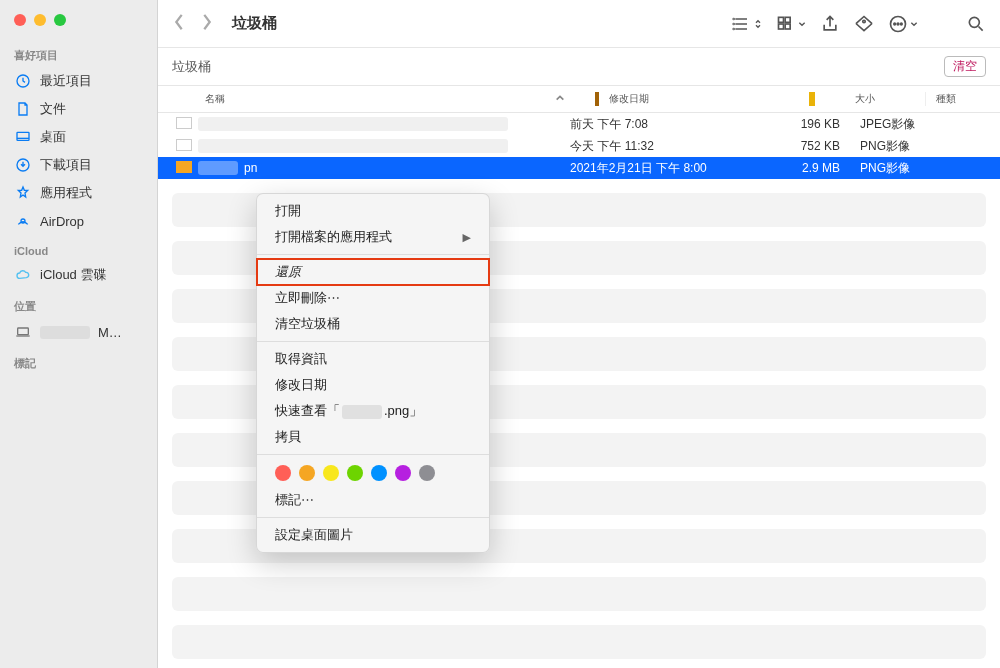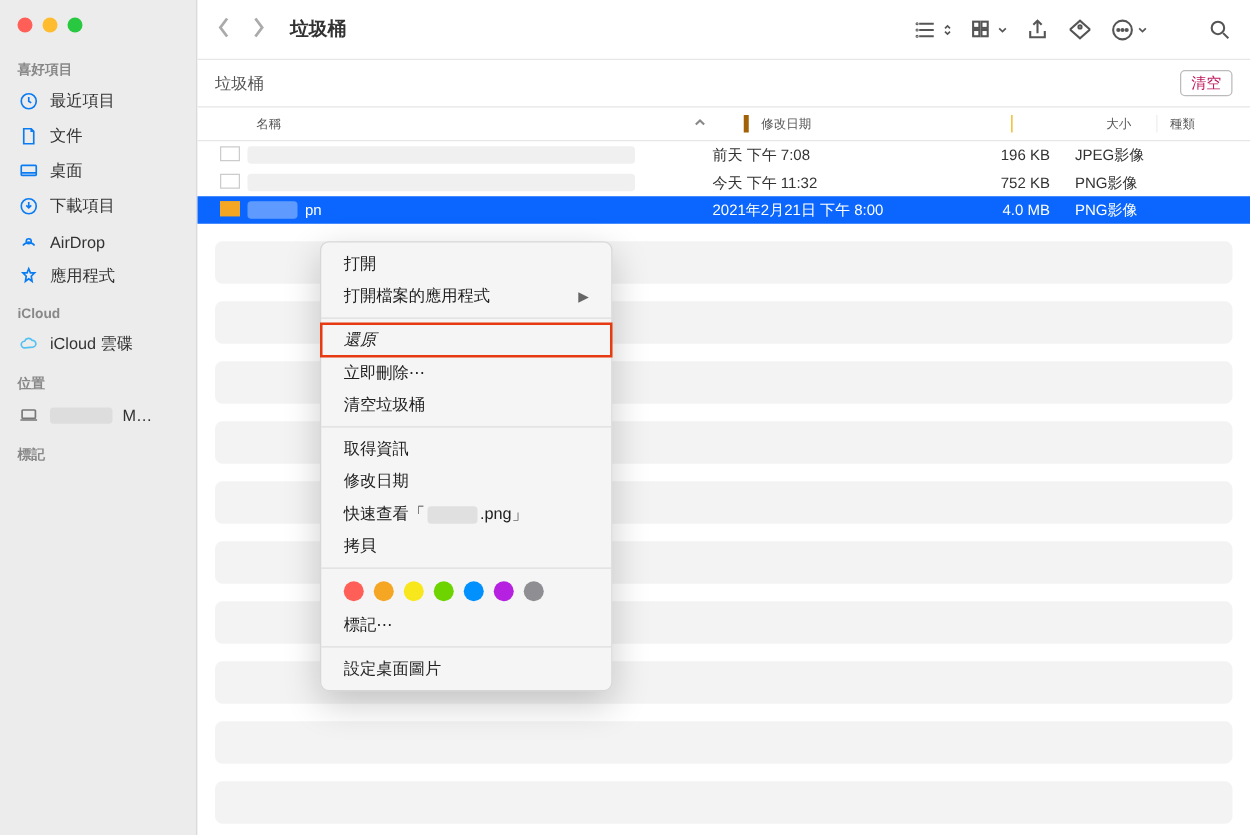--- a/index.html
+++ b/index.html
@@ -112,21 +112,21 @@
       display: flex;
       align-items: center;
       padding: 6px 29px;
       font-size: 10px;
       color: #555;
       border-bottom: 1px solid #e6e6e6;
       gap: 20px;
     }
     .col-name { flex: 0 0 388px; padding-left: 18px; display: flex; align-items: center; justify-content: space-between; padding-right: 10px; }
     .col-date { flex: 0 0 194px; border-left: 4px solid #a16207; padding-left: 10px; }
-    .col-size { flex: 0 0 96px; border-left: 1px solid #eab308; padding-left: 10px; text-align: right; }
+    .col-size { flex: 0 0 96px; border-left: 6px solid #eab308; padding-left: 10px; text-align: center; }
     .col-kind { flex: 1; border-left: 1px solid #eee; padding-left: 10px; }
     .sort-chevron { color: #888; }
     
     .file-list { position: relative; }
     .file-row {
       display: flex;
       align-items: center;
       height: 22px;
       font-size: 12px;
       padding: 0 14px;
@@ -260,33 +260,33 @@
         <svg viewBox="0 0 24 24" fill="none" stroke="currentColor" stroke-width="2">
             <circle cx="12" cy="12" r="9"></circle>
             <path d="M12 7v7m-3-3l3 3 3-3"></path>
           </svg>
       </span>
       <span class="sidebar-label">下載項目</span>
     </div>
     <div class="sidebar-item">
       <span class="sidebar-icon">
         <svg viewBox="0 0 24 24" fill="none" stroke="currentColor" stroke-width="2">
+            <path d="M12 3l2 5h5l-4 4 1 6-4-3-4 3 1-6-4-4h5z"></path>
+          </svg>
+      </span>
+      <span class="sidebar-label">應用程式</span>
+    </div>
+    <div class="sidebar-item">
+      <span class="sidebar-icon">
+        <svg viewBox="0 0 24 24" fill="none" stroke="currentColor" stroke-width="2">
             <circle cx="12" cy="12" r="3"></circle>
             <path d="M5 17a9 9 0 0114 0M8 15a5 5 0 018 0"></path>
           </svg>
       </span>
       <span class="sidebar-label">AirDrop</span>
-    </div>
-    <div class="sidebar-item">
-      <span class="sidebar-icon">
-        <svg viewBox="0 0 24 24" fill="none" stroke="currentColor" stroke-width="2">
-            <path d="M12 3l2 5h5l-4 4 1 6-4-3-4 3 1-6-4-4h5z"></path>
-          </svg>
-      </span>
-      <span class="sidebar-label">應用程式</span>
     </div>
 
     <div class="sidebar-section-title">iCloud</div>
     <div class="sidebar-item">
       <span class="sidebar-icon" style="color:#54c1f0">
         <svg viewBox="0 0 24 24" fill="none" stroke="currentColor" stroke-width="2">
             <path d="M7 17a4 4 0 010-8 5 5 0 019-1 4 4 0 011 8z"></path>
           </svg>
       </span>
       <span class="sidebar-label">iCloud 雲碟</span>
@@ -415,21 +415,21 @@
         <div class="fc-size">752 KB</div>
         <div class="fc-kind">PNG影像</div>
       </div>
       <div class="file-row selected">
         <div class="fc-name">
           <span class="file-thumb orange"></span>
           <span class="blur-box"></span>
           <span class="png-suffix">pn</span>
         </div>
         <div class="fc-date">2021年2月21日 下午 8:00</div>
-        <div class="fc-size">4.0 MB</div>
+        <div class="fc-size">2.9 MB</div>
         <div class="fc-kind">PNG影像</div>
       </div>
 
       <div class="placeholder-area">
         <div class="placeholder-row"></div>
         <div class="placeholder-row"></div>
         <div class="placeholder-row"></div>
         <div class="placeholder-row"></div>
         <div class="placeholder-row"></div>
         <div class="placeholder-row"></div>

